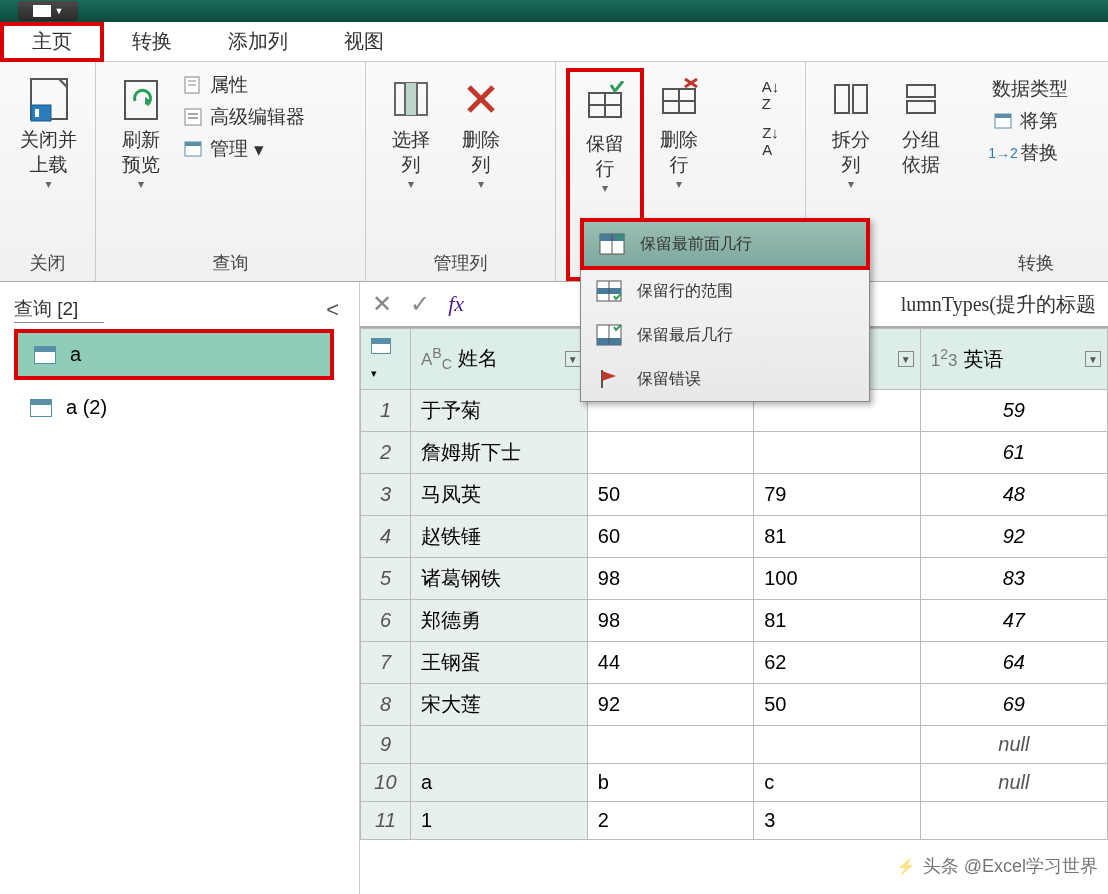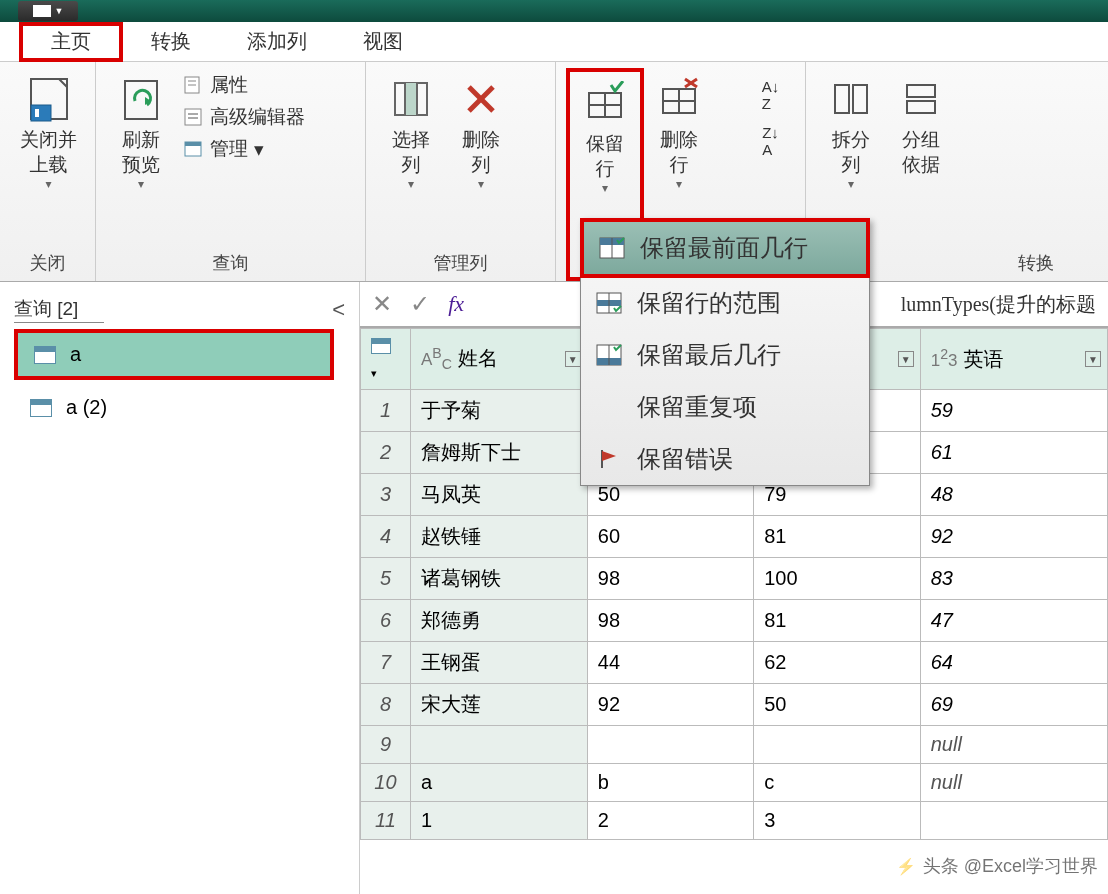--- a/index.html
+++ b/index.html
@@ -5,21 +5,21 @@
 * { margin: 0; padding: 0; box-sizing: border-box; font-family: 'Microsoft YaHei', 'Segoe UI', sans-serif; }
 body { background: #fff; width: 1108px; height: 894px; overflow: hidden; position: relative; }
 
 
 .titlebar { height: 22px; background: linear-gradient(#1a6b5a, #0d4a3d); display: flex; align-items: center; }
 .titlebar-btn { width: 60px; height: 20px; background: linear-gradient(#4a4a4a, #2a2a2a); margin-left: 18px; border-radius: 3px; display: flex; align-items: center; justify-content: center; color: #fff; font-size: 11px; }
 .titlebar-btn .doc-icon { width: 18px; height: 12px; background: #fff; margin-right: 4px; }
 .titlebar-btn .arrow { font-size: 9px; }
 
 
-.tabs { height: 40px; background: #fff; display: flex; align-items: center; border-bottom: 1px solid #ccc; padding-left: 19px; }
+.tabs { height: 40px; background: #fff; display: flex; align-items: center; border-bottom: 1px solid #ccc; }
 .tab { padding: 10px 28px; font-size: 20px; color: #333; cursor: pointer; height: 40px; display: flex; align-items: center; }
 .tab.active { border: 4px solid #d90000; }
 
 
 .ribbon { height: 220px; background: linear-gradient(#fafafa, #f0f0f0); border-bottom: 1px solid #aaa; display: flex; position: relative; }
 .ribbon-group { border-right: 1px solid #ccc; padding: 6px 10px 0 10px; display: flex; flex-direction: column; position: relative; }
 .ribbon-group-label { text-align: center; font-size: 18px; color: #444; position: absolute; bottom: 6px; left: 0; right: 0; }
 .ribbon-top { display: flex; flex: 1; }
 
 .big-btn { display: flex; flex-direction: column; align-items: center; padding: 6px 10px; cursor: pointer; }
@@ -28,27 +28,27 @@
 .big-btn .arrow { font-size: 12px; color: #666; }
 
 .small-btn-stack { display: flex; flex-direction: column; gap: 6px; padding: 4px 6px; }
 .small-btn { display: flex; align-items: center; font-size: 19px; color: #333; cursor: pointer; gap: 6px; white-space: nowrap; }
 .small-btn .icon { width: 22px; height: 22px; display: inline-flex; align-items: center; justify-content: center; }
 
 .highlighted-btn { border: 4px solid #d90000; }
 
 
 .dropdown { position: absolute; top: 218px; left: 580px; width: 290px; background: linear-gradient(#f8f8f8, #e8e8e8); border: 1px solid #888; box-shadow: 3px 3px 6px rgba(0,0,0,0.3); z-index: 100; }
-.dropdown-item { display: flex; align-items: center; padding: 10px 14px; font-size: 24px; color: #333; cursor: pointer; gap: 14px; }
+.dropdown-item { display: flex; align-items: center; padding: 10px 14px; font-size: 16px; color: #333; cursor: pointer; gap: 14px; }
 .dropdown-item.highlighted { background: linear-gradient(#9bbfb5, #7da99d); border: 4px solid #d90000; margin: -1px; }
 .dropdown-item .icon { width: 28px; height: 24px; display: flex; align-items: center; justify-content: center; }
 
 
 .content { display: flex; height: calc(100% - 282px); }
-.left-panel { width: 360px; border-right: 1px solid #ccc; padding: 14px 4px 0 14px; }
+.left-panel { width: 360px; border-right: 1px solid #ccc; padding: 14px 10px 0 14px; }
 .panel-header { display: flex; justify-content: space-between; font-size: 19px; color: #333; padding-right: 20px; border-bottom: 1px solid #888; width: 90px; }
 .panel-header-row { display: flex; justify-content: space-between; align-items: center; padding-right: 10px; }
 .collapse-icon { font-size: 22px; color: #555; }
 .query-item { display: flex; align-items: center; padding: 10px 16px; font-size: 20px; gap: 14px; margin-top: 6px; }
 .query-item.selected { background: #8fcdb9; border: 4px solid #d90000; width: 320px; }
 .query-item .table-icon { width: 22px; height: 18px; border: 1.5px solid #5a8fa8; position: relative; background: #fff; }
 .query-item .table-icon::before { content: ''; position: absolute; top: 0; left: 0; right: 0; height: 5px; background: #5a8fa8; }
 
 
 .formula-bar { height: 46px; border-bottom: 2px solid #aaa; display: flex; align-items: center; padding: 0 12px; gap: 18px; background: #fff; }
@@ -58,21 +58,21 @@
 
 
 .grid-area { flex: 1; overflow: hidden; }
 .grid { border-collapse: collapse; width: 100%; }
 .grid th, .grid td { border: 1px solid #bbb; padding: 7px 10px; font-size: 20px; text-align: left; }
 .grid .rownum { background: #e8f0ec; text-align: center; width: 48px; font-style: italic; color: #555; }
 .grid thead th { background: #ddeee7; font-weight: normal; position: relative; }
 .grid thead th .filter { position: absolute; right: 6px; top: 50%; transform: translateY(-50%); width: 16px; height: 16px; border: 1px solid #888; font-size: 10px; display: flex; align-items: center; justify-content: center; color: #555; }
 .grid .col-type { color: #777; font-size: 17px; margin-right: 6px; }
 .grid .name-col { background: #e8f0ec; }
-.grid .num-right { text-align: left; font-style: italic; margin-top: 8px; }
+.grid .num-right { text-align: center; font-style: italic; margin-top: 8px; }
 .grid .null { font-style: italic; color: #555; }
 .corner-cell { width: 48px; background: #ddeee7; }
 .corner-icon { width: 20px; height: 16px; border: 1.5px solid #5a8fa8; display: inline-block; position: relative; background: #fff; }
 .corner-icon::before { content: ''; position: absolute; top: 0; left: 0; right: 0; height: 5px; background: #5a8fa8; }
 
 
 .watermark { position: absolute; bottom: 16px; right: 10px; font-size: 18px; color: rgba(0,0,0,0.55); font-weight: 500; display:flex; align-items:center; gap:6px;}
 .watermark .bolt { font-size: 16px; }
 
 
@@ -259,20 +259,38 @@
               <rect x="8" y="24" width="28" height="12" fill="none" stroke="#555" stroke-width="2"></rect>
             </svg>
           </div>
         <div class="label" style="white-space:pre">分组
 依据</div>
       </div>
     </div>
   </div>
 
   <div class="ribbon-group" style="width:120px; border-right:none">
+    <div class="small-btn-stack" style="padding-top:8px">
+      <div class="small-btn">
+          <span>数据类型</span>
+        </div>
+      <div class="small-btn">
+        <span class="icon">
+            <svg width="18" height="16">
+              <rect x="1" y="1" width="16" height="14" fill="#fff" stroke="#5a8fa8"></rect>
+              <rect x="1" y="1" width="16" height="4" fill="#5a8fa8"></rect>
+            </svg>
+          </span>
+        <span>将第</span>
+      </div>
+      <div class="small-btn">
+        <span class="icon" style="color:#2b7bb9;font-size:14px">1→2</span>
+        <span>替换</span>
+      </div>
+    </div>
     <div class="ribbon-group-label">转换</div>
   </div>
 </div>
 
 <div class="dropdown">
   <div class="dropdown-item highlighted">
     <span class="icon">
         <svg width="26" height="22">
           <rect x="1" y="1" width="24" height="20" fill="#fff" stroke="#555"></rect>
           <rect x="1" y="1" width="24" height="7" fill="#4a7a9a"></rect>
@@ -296,24 +314,20 @@
   <div class="dropdown-item">
     <span class="icon">
         <svg width="26" height="22">
           <rect x="1" y="1" width="24" height="20" fill="#fff" stroke="#555"></rect>
           <rect x="1" y="14" width="24" height="7" fill="#4a7a9a"></rect>
           <line x1="13" y1="1" x2="13" y2="21" stroke="#555"></line>
           <path d="M 18 3 L 20 6 L 25 1" fill="none" stroke="#2a9d5a" stroke-width="2"></path>
         </svg>
       </span>
     <span>保留最后几行</span>
-  </div>
-  <div class="dropdown-item">
-    <span class="icon"></span>
-    <span>保留重复项</span>
   </div>
   <div class="dropdown-item">
     <span class="icon">
         <svg width="22" height="22">
           <line x1="4" y1="2" x2="4" y2="20" stroke="#555" stroke-width="2"></line>
           <polygon points="4,3 18,8 4,13" fill="#c0392b"></polygon>
         </svg>
       </span>
     <span>保留错误</span>
   </div>

